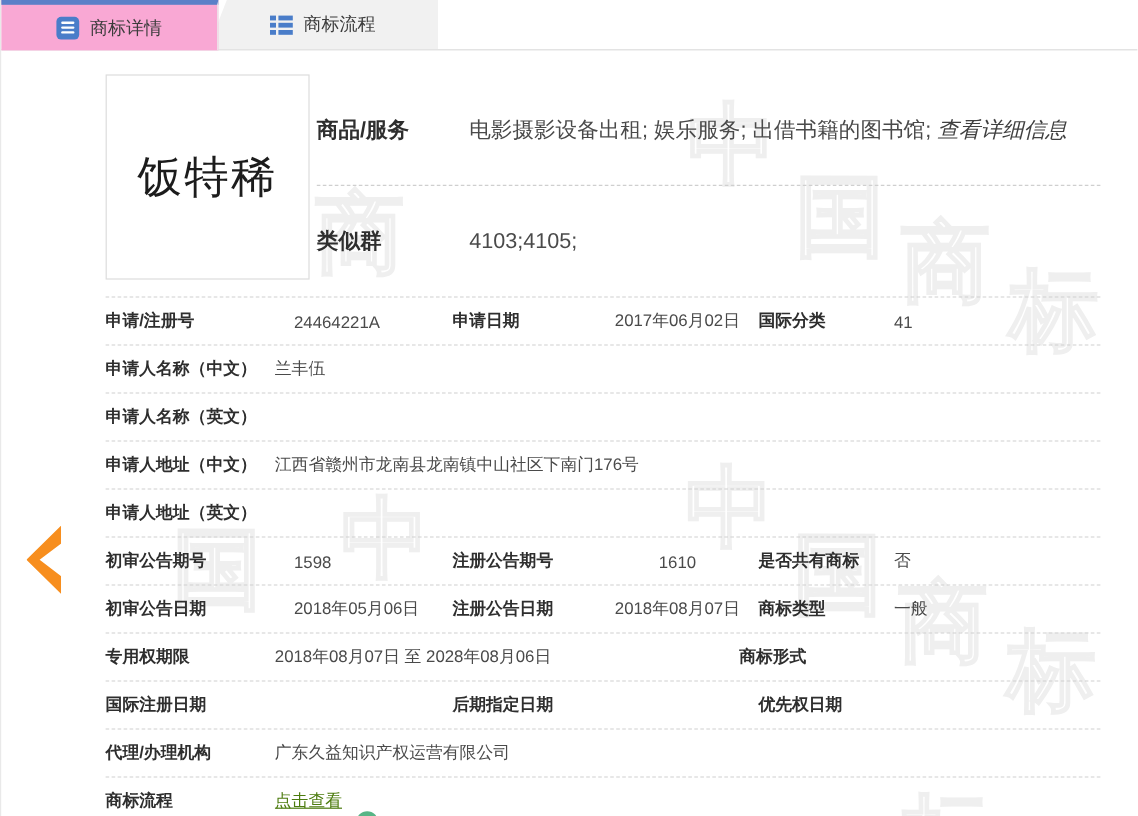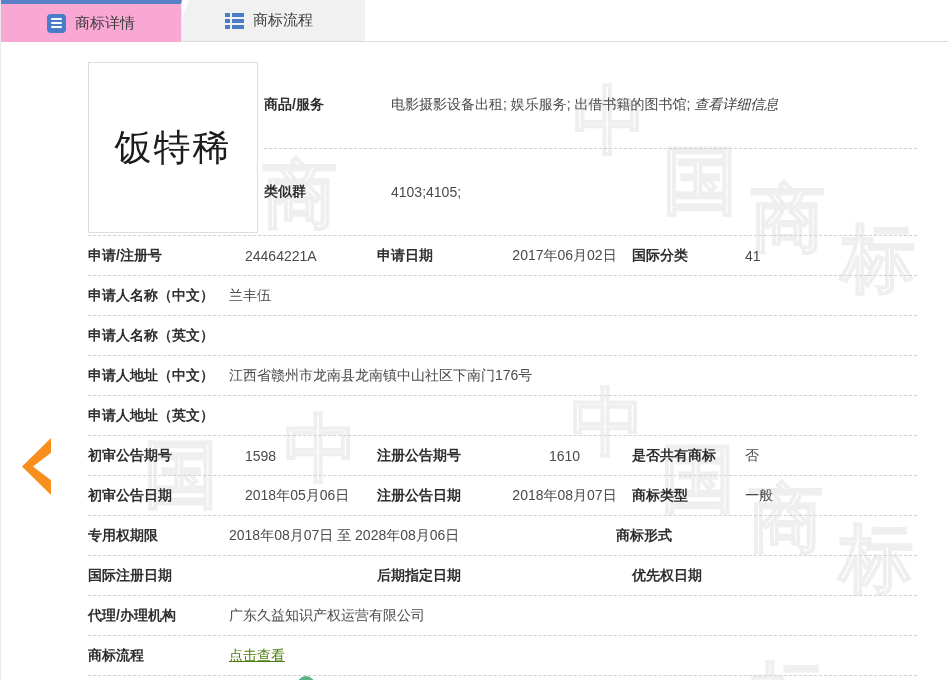--- a/index.html
+++ b/index.html
@@ -31,27 +31,27 @@
   .wm{
     position:absolute;font-size:74px;font-weight:bold;line-height:1;
     color:rgba(0,0,0,0.028);-webkit-text-stroke:1.5px #efefef;
     -webkit-text-fill-color:transparent;
   }
   
   .content{position:relative;z-index:1;padding:0 31px 0 87px;}
   .top-section{display:flex;margin-top:20px;border-bottom:1px dashed #cfcfcf;padding-bottom:0;}
   .tm-image{
     width:168px;height:169px;border:1px solid #ddd;background:#fff;flex:none;
-    display:flex;align-items:center;justify-content:center;margin-bottom:2px;
+    display:flex;align-items:center;justify-content:center;margin-bottom:14px;
   }
   .tm-image span{
     font-family:"DejaVu Serif","Liberation Serif",serif;font-size:37px;color:#1c1c1c;letter-spacing:2px;
   }
   .top-fields{flex:1;margin-left:6px;display:flex;flex-direction:column;}
-  .top-row{flex:1;display:flex;align-items:center;font-size:14px;}
+  .top-row{flex:1;display:flex;align-items:center;font-size:18px;}
   .top-row + .top-row{border-top:1px dashed #cfcfcf;}
   .tf-label{width:127px;font-weight:bold;color:#2e2e2e;flex:none;}
   .tf-value{color:#4a4a4a;}
   
   .frow{display:flex;align-items:center;height:39px;border-bottom:1px dashed #cfcfcf;font-size:14px;white-space:nowrap;}
   .flabel{font-weight:bold;color:#2e2e2e;flex:none;}
   .fvalue{color:#4a4a4a;flex:none;overflow:hidden;}
   .fl1{width:141px;} .fv1{width:132px;margin-left:16px;}
   .fl2{width:120px;} .fv2{width:135px;text-align:center;}
   .fl3{width:113px;} .fv3{flex:1;width:auto;}

